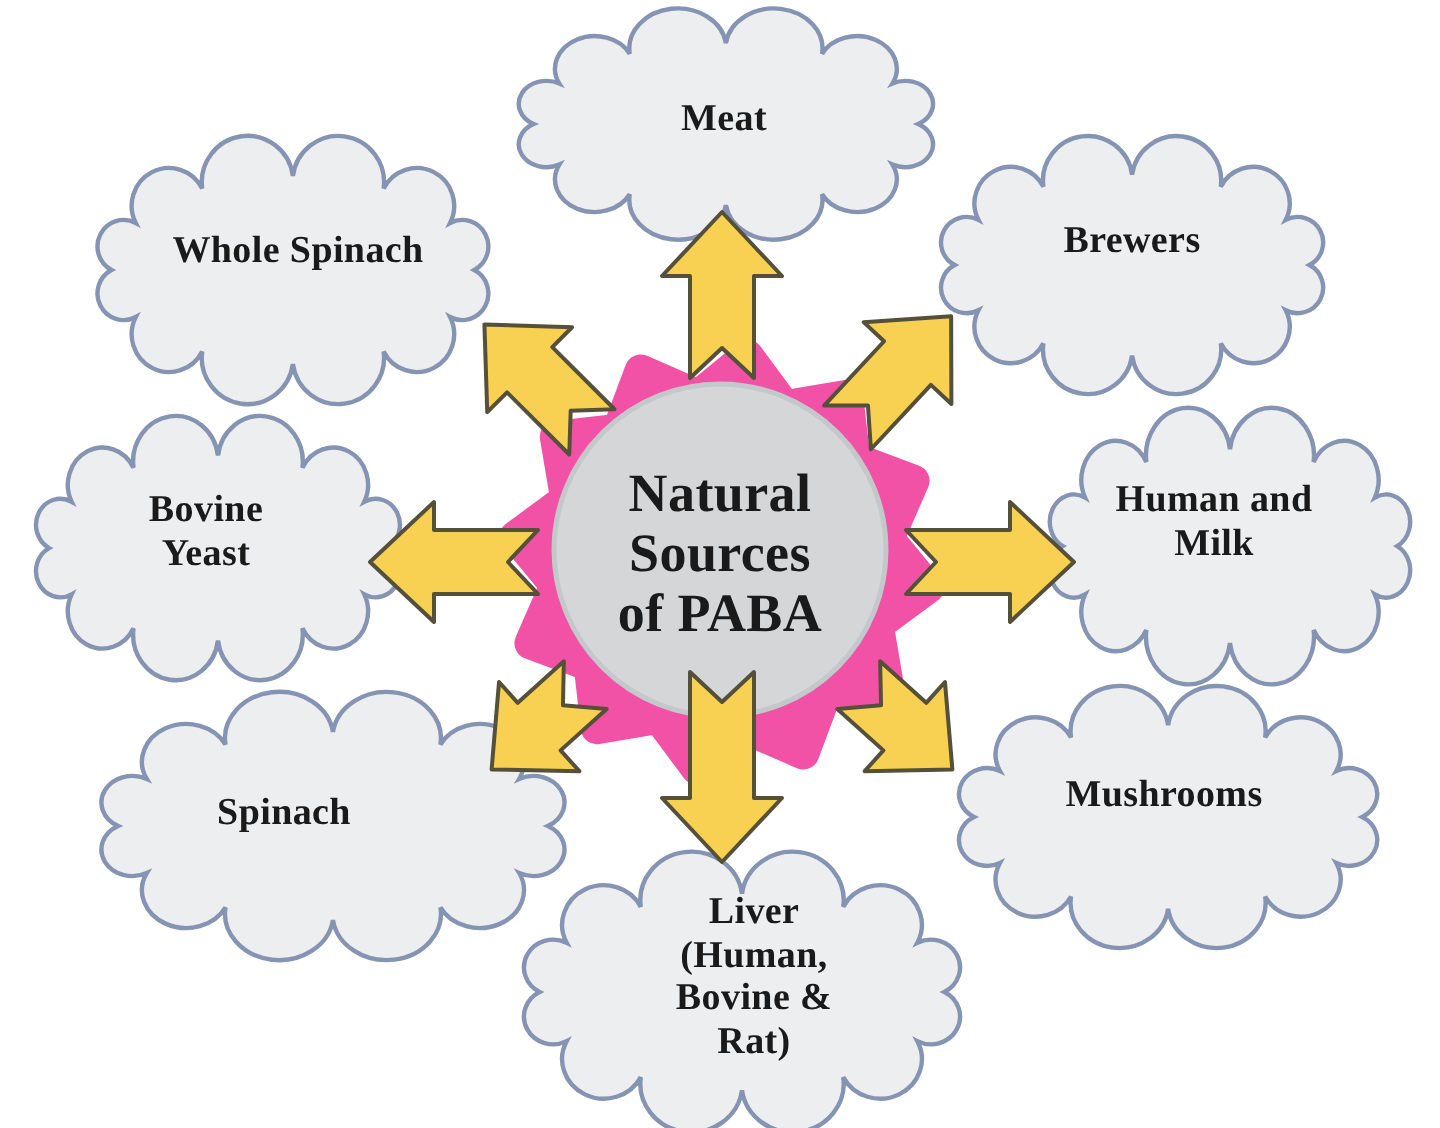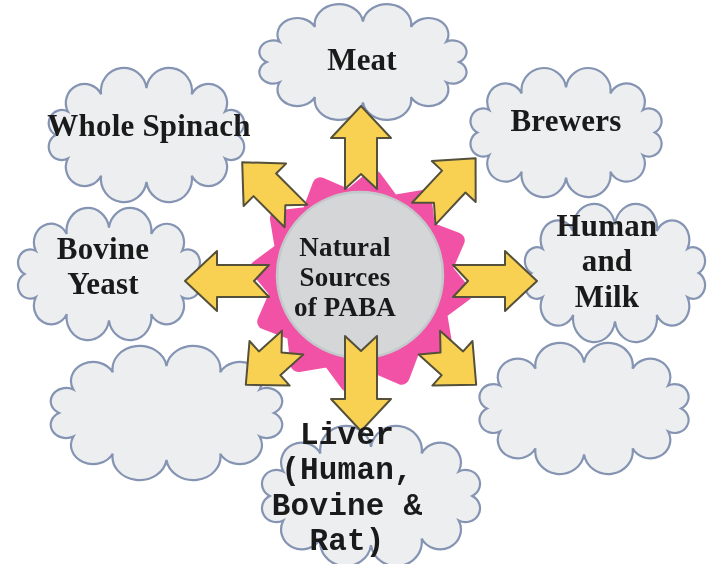--- a/index.html
+++ b/index.html
@@ -11,36 +11,36 @@
     overflow: hidden;
     font-family: "Liberation Serif", "DejaVu Serif", serif;
   }
   .stage svg { position: absolute; left: 0; top: 0; }
   .lbl {
     position: absolute;
     transform: translate(-50%, -50%);
     text-align: center;
     font-weight: bold;
     color: #1a1a1a;
-    font-size: 31px;
+    font-size: 19px;
     line-height: 1.14;
     white-space: pre-line;
     letter-spacing: 0.2px;
     pointer-events: none;
   }
   .lbl-center { font-size: 27px; line-height: 1.12; }
   .lbl-meat         { left: 362px; top: 60px;  }
   .lbl-molasses     { left: 566px; top: 121px; }
   .lbl-eggs         { left: 607px; top: 261px; }
   .lbl-mushrooms    { left: 582px; top: 398px; }
-  .lbl-liver        { left: 347px; top: 489px; font-family: Liberation Mono, monospace; }
+  .lbl-liver        { left: 377px; top: 489px; }
   .lbl-spinach      { left: 142px; top: 407px; }
   .lbl-brewers      { left: 103px; top: 266px; }
   .lbl-wholegrains  { left: 149px; top: 126px; }
-  .lbl-center-pos   { left: 345px; top: 277px; }
+  .lbl-center-pos   { left: 360px; top: 277px; }
 </style>
 </head>
 <body>
 
 <div class="stage">
 
   <svg width="720" height="564" viewBox="0 0 720 564" xmlns="http://www.w3.org/2000/svg">
 
     <defs>
       <path id="cloud" stroke-width="2.2" vector-effect="non-scaling-stroke" d="M 18 65
@@ -89,20 +89,22 @@
   </svg>
 
   <div class="lbl lbl-center lbl-center-pos">Natural
 Sources
 of PABA</div>
 
   <div class="lbl lbl-meat">Meat</div>
   <div class="lbl lbl-molasses">Brewers</div>
   <div class="lbl lbl-eggs">Human and
 Milk</div>
+  <div class="lbl lbl-mushrooms">Mushrooms</div>
   <div class="lbl lbl-liver">Liver
 (Human,
 Bovine &amp;
 Rat)</div>
+  <div class="lbl lbl-spinach">Spinach</div>
   <div class="lbl lbl-brewers">Bovine
 Yeast</div>
   <div class="lbl lbl-wholegrains">Whole Spinach</div>
 </div>
 
 </body></html>

